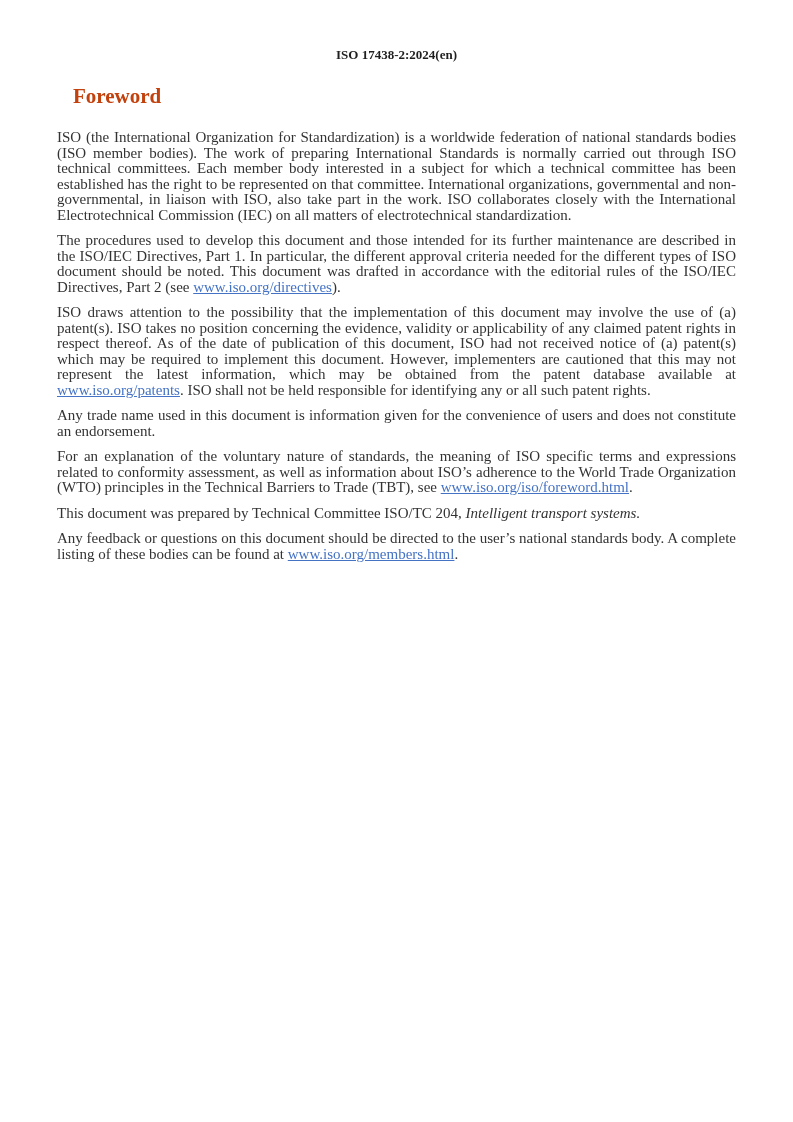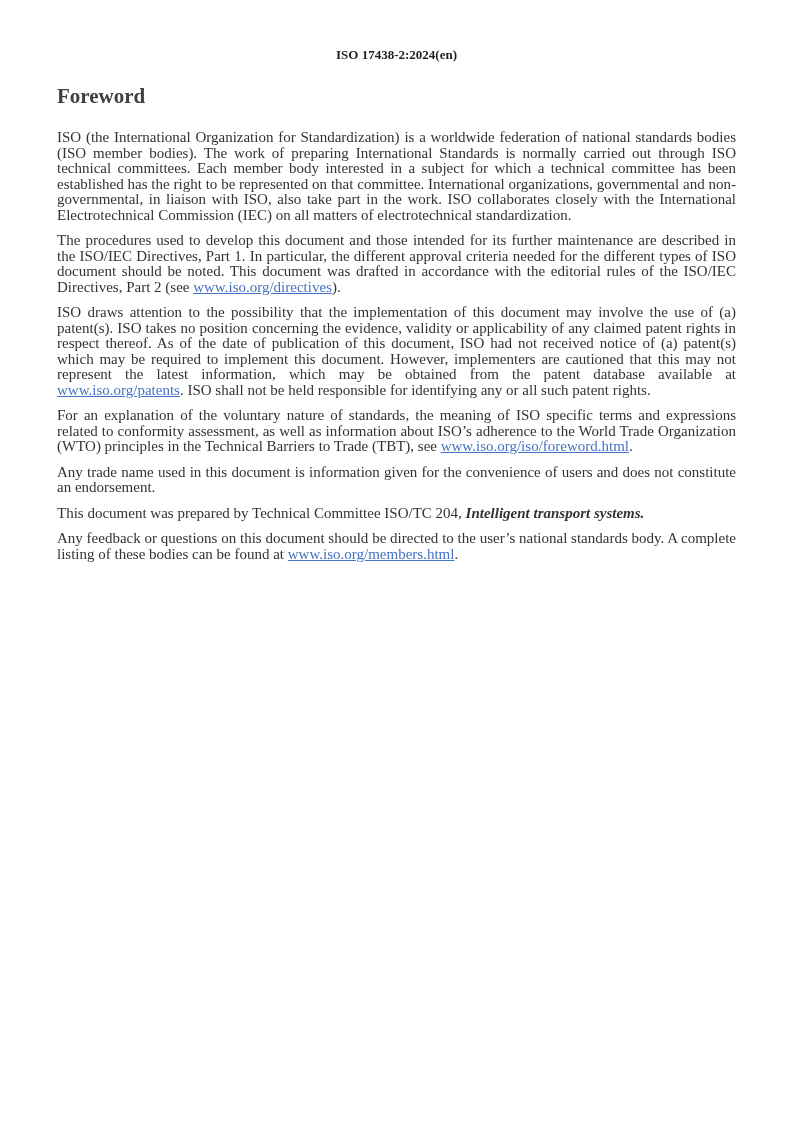--- a/index.html
+++ b/index.html
@@ -29,39 +29,38 @@
   }
   .content {
     position: absolute;
     top: 85px;
     left: 57px;
     width: 679px;
   }
   .doc-title {
     font-size: 21px;
     font-weight: bold;
-    color: #404040;
-    margin: 0 0 22px 0;
+    color: #c2410c;
+    margin: 0 0 22px 16px;
     line-height: 1.1;
   }
   .doc-body p {
     margin: 0 0 10px 0;
     font-size: 15px;
     line-height: 15.5px;
     text-align: justify;
     text-justify: inter-word;
   }
   .doc-body a {
     color: var(--link-color, #4472C4);
     text-decoration: underline;
     cursor: pointer;
   }
   .doc-body em {
     font-style: italic;
-    font-weight: bold;
   }
   .doc-footer {
     position: absolute;
     top: 1036px;
     left: 0;
     right: 0;
     text-align: center;
     font-size: 12px;
     color: #2b2b2b;
     line-height: 17px;
@@ -77,22 +76,22 @@
   </div>
 
   <div class="content">
     <h1 class="doc-title">Foreword</h1>
 
     <div class="doc-body">
 
     <p><span>ISO (the International Organization for Standardization) is a worldwide federation of national standards bodies (ISO member bodies). The work of preparing International Standards is normally carried out through ISO technical committees. Each member body interested in a subject for which a technical committee has been established has the right to be represented on that committee. International organizations, governmental and non-governmental, in liaison with ISO, also take part in the work. ISO collaborates closely with the International Electrotechnical Commission (IEC) on all matters of electrotechnical standardization.</span></p>
         <p><span>The procedures used to develop this document and those intended for its further maintenance are described in the ISO/IEC Directives, Part 1. In particular, the different approval criteria needed for the different types of ISO document should be noted. This document was drafted in accordance with the editorial rules of the ISO/IEC Directives, Part 2 (see </span><a href="#">www.iso.org/directives</a><span>).</span></p>
         <p><span>ISO draws attention to the possibility that the implementation of this document may involve the use of (a) patent(s). ISO takes no position concerning the evidence, validity or applicability of any claimed patent rights in respect thereof. As of the date of publication of this document, ISO had not received notice of (a) patent(s) which may be required to implement this document. However, implementers are cautioned that this may not represent the latest information, which may be obtained from the patent database available at </span><a href="#">www.iso.org/patents</a><span>. ISO shall not be held responsible for identifying any or all such patent rights.</span></p>
+        <p><span>Any trade name used in this document is information given for the convenience of users and does not constitute an endorsement.</span></p>
         <p><span>For an explanation of the voluntary nature of standards, the meaning of ISO specific terms and expressions related to conformity assessment, as well as information about ISO’s adherence to the World Trade Organization (WTO) principles in the Technical Barriers to Trade (TBT), see </span><a href="#">www.iso.org/iso/foreword.html</a><span>.</span></p>
-        <p><span>Any trade name used in this document is information given for the convenience of users and does not constitute an endorsement.</span></p>
         <p><span>This document was prepared by Technical Committee ISO/TC 204, </span><em>Intelligent transport systems.</em></p>
         <p><span>Any feedback or questions on this document should be directed to the user’s national standards body. A complete listing of these bodies can be found at </span><a href="#">www.iso.org/members.html</a><span>.</span></p>
       </div>
   </div>
 
   <div class="doc-footer">
     <div>© ISO 2024 – All rights reserved</div>
     <div>iv</div>
   </div>
 

